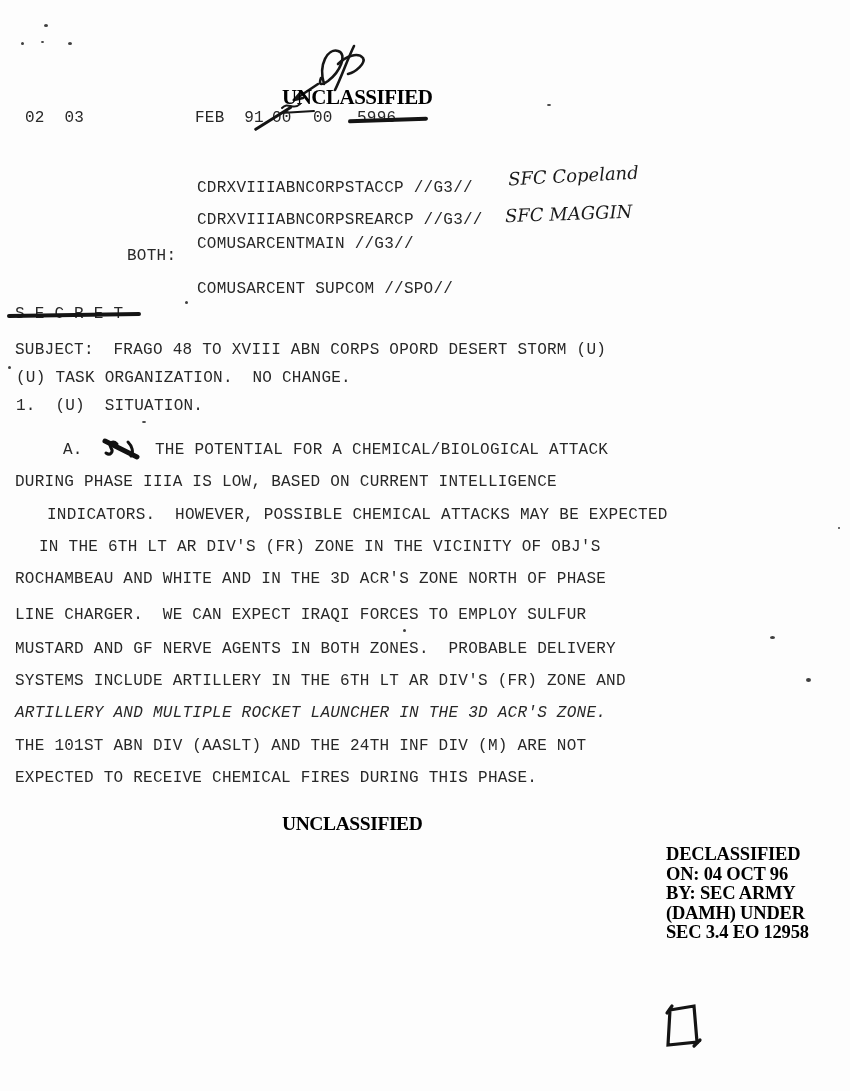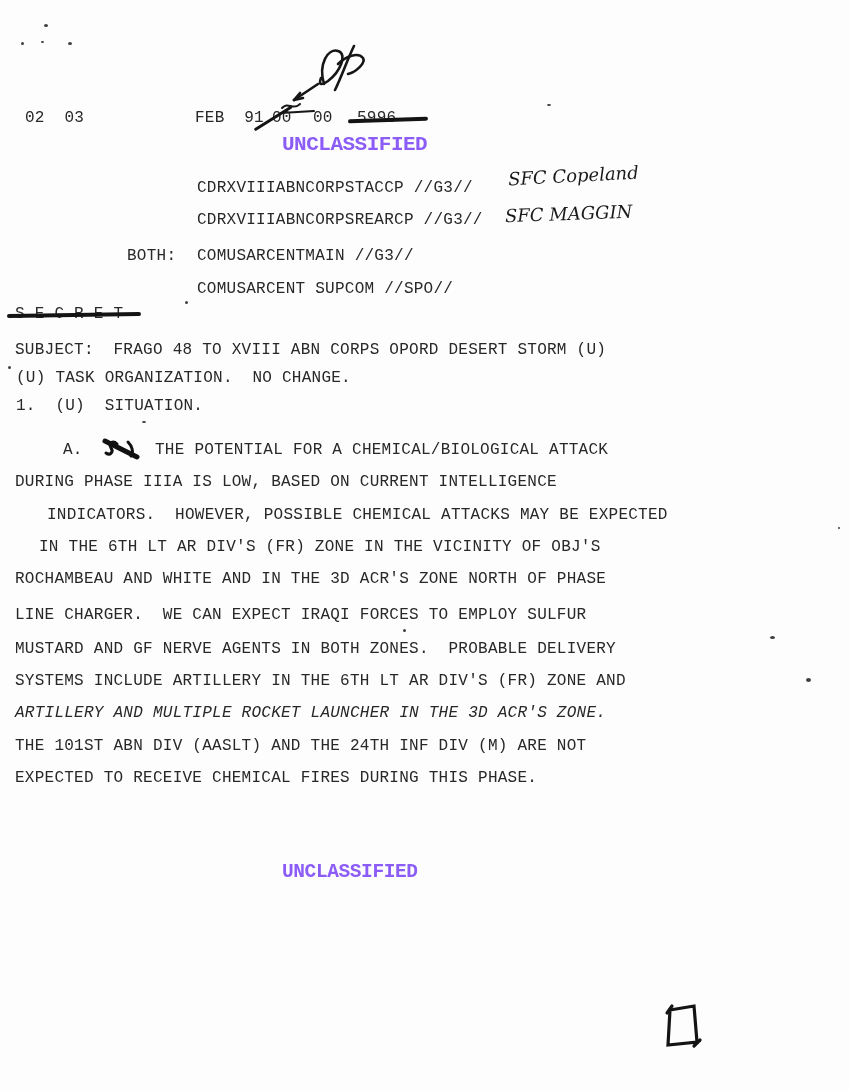--- a/index.html
+++ b/index.html
@@ -7,22 +7,22 @@
     position:relative; width:850px; height:1091px; margin:0 auto;
     background:#fdfdfd; overflow:hidden;
     font-family:"Liberation Mono","DejaVu Sans Mono",monospace;
     color:#282828;
   }
   .t {
     position:absolute; font-size:16px; line-height:18px;
     letter-spacing:0.25px; white-space:pre;
   }
   .sans {
-    position:absolute; font-family:Liberation Mono, monospace;
-    font-weight:bold; color:#8b5cf6; white-space:pre;margin-top:48px;
+    position:absolute; font-family:Liberation Serif, serif;
+    font-weight:bold; color:#000000; white-space:pre;
   }
   .uncl-top    { font-size:21px; letter-spacing:-0.5px; }
   .uncl-bottom { font-size:19.5px; letter-spacing:-0.4px; }
   .stamp-line  { font-size:18.5px; line-height:19.6px; letter-spacing:-0.2px; }
   .hand {
     position:absolute; font-family:"DejaVu Serif","Liberation Serif",serif;
     font-style:italic; font-size:18px; color:#1a1a1a; white-space:pre;
   }
   .strike { position:absolute; background:#141414; border-radius:2px; }
   .speck  { position:absolute; background:#1d1d1d; border-radius:50%; opacity:.85; }
@@ -74,21 +74,21 @@
   <div class="t" style="left:357px;top:109px;">5996</div>
   <div class="strike" style="left:348px;top:118px;width:80px;height:4px;transform:rotate(-2deg);"></div>
 
   <div class="t" style="left:197px;top:179px;">CDRXVIIIABNCORPSTACCP //G3//</div>
   <div class="hand" style="left:508px;top:165px;transform:rotate(-3deg);">SFC Copeland</div>
 
   <div class="t" style="left:197px;top:211px;">CDRXVIIIABNCORPSREARCP //G3//</div>
   <div class="hand" style="left:505px;top:203px;transform:rotate(-2deg);">SFC MAGGIN</div>
 
   <div class="t" style="left:127px;top:247px;">BOTH:</div>
-  <div class="t" style="left:197px;top:247px;">COMUSARCENTMAIN //G3//</div>
+  <div class="t" style="left:197px;top:235px;">COMUSARCENTMAIN //G3//</div>
   <div class="t" style="left:197px;top:280px;">COMUSARCENT SUPCOM //SPO//</div>
 
   <div class="t" style="left:15px;top:305px;">S E C R E T</div>
   <div class="strike" style="left:7px;top:313px;width:134px;height:4px;transform:rotate(-0.8deg);"></div>
 
   <div class="t" style="left:15px;top:341px;">SUBJECT:  FRAGO 48 TO XVIII ABN CORPS OPORD DESERT STORM (U)</div>
   <div class="t" style="left:16px;top:369px;">(U) TASK ORGANIZATION.  NO CHANGE.</div>
   <div class="t" style="left:16px;top:397px;">1.  (U)  SITUATION.</div>
 
   <div class="t" style="left:63px;top:441px;">A.</div>
@@ -107,20 +107,27 @@
   <div class="t" style="left:15px;top:570px;">ROCHAMBEAU AND WHITE AND IN THE 3D ACR'S ZONE NORTH OF PHASE</div>
   <div class="t" style="left:15px;top:606px;">LINE CHARGER.  WE CAN EXPECT IRAQI FORCES TO EMPLOY SULFUR</div>
   <div class="t" style="left:15px;top:640px;">MUSTARD AND GF NERVE AGENTS IN BOTH ZONES.  PROBABLE DELIVERY</div>
   <div class="t" style="left:15px;top:672px;">SYSTEMS INCLUDE ARTILLERY IN THE 6TH LT AR DIV'S (FR) ZONE AND</div>
   <div class="t" style="left:15px;top:704px;font-style:italic;">ARTILLERY AND MULTIPLE ROCKET LAUNCHER IN THE 3D ACR'S ZONE.</div>
   <div class="t" style="left:15px;top:737px;">THE 101ST ABN DIV (AASLT) AND THE 24TH INF DIV (M) ARE NOT</div>
   <div class="t" style="left:15px;top:769px;">EXPECTED TO RECEIVE CHEMICAL FIRES DURING THIS PHASE.</div>
 
   <div class="sans uncl-bottom" style="left:282px;top:813px;">UNCLASSIFIED</div>
 
+  <div style="position:absolute;left:666px;top:845px;width:175px;">
+    <div class="sans stamp-line" style="position:static;">DECLASSIFIED</div>
+    <div class="sans stamp-line" style="position:static;">ON: 04 OCT 96</div>
+    <div class="sans stamp-line" style="position:static;">BY: SEC ARMY</div>
+    <div class="sans stamp-line" style="position:static;">(DAMH) UNDER</div>
+    <div class="sans stamp-line" style="position:static;">SEC 3.4 EO 12958</div>
+  </div>
 
   <svg class="mark" style="left:664px;top:1002px;" width="42" height="48" viewBox="0 0 42 48">
     <g fill="none" stroke="#141414" stroke-width="3.2" stroke-linecap="round">
       <path d="M6 8 L 30 4 L 33 40 L 4 43 Z"></path>
       <path d="M3 11 L 8 4"></path>
       <path d="M30 44 L 36 38"></path>
     </g>
   </svg>
 
 </div>

